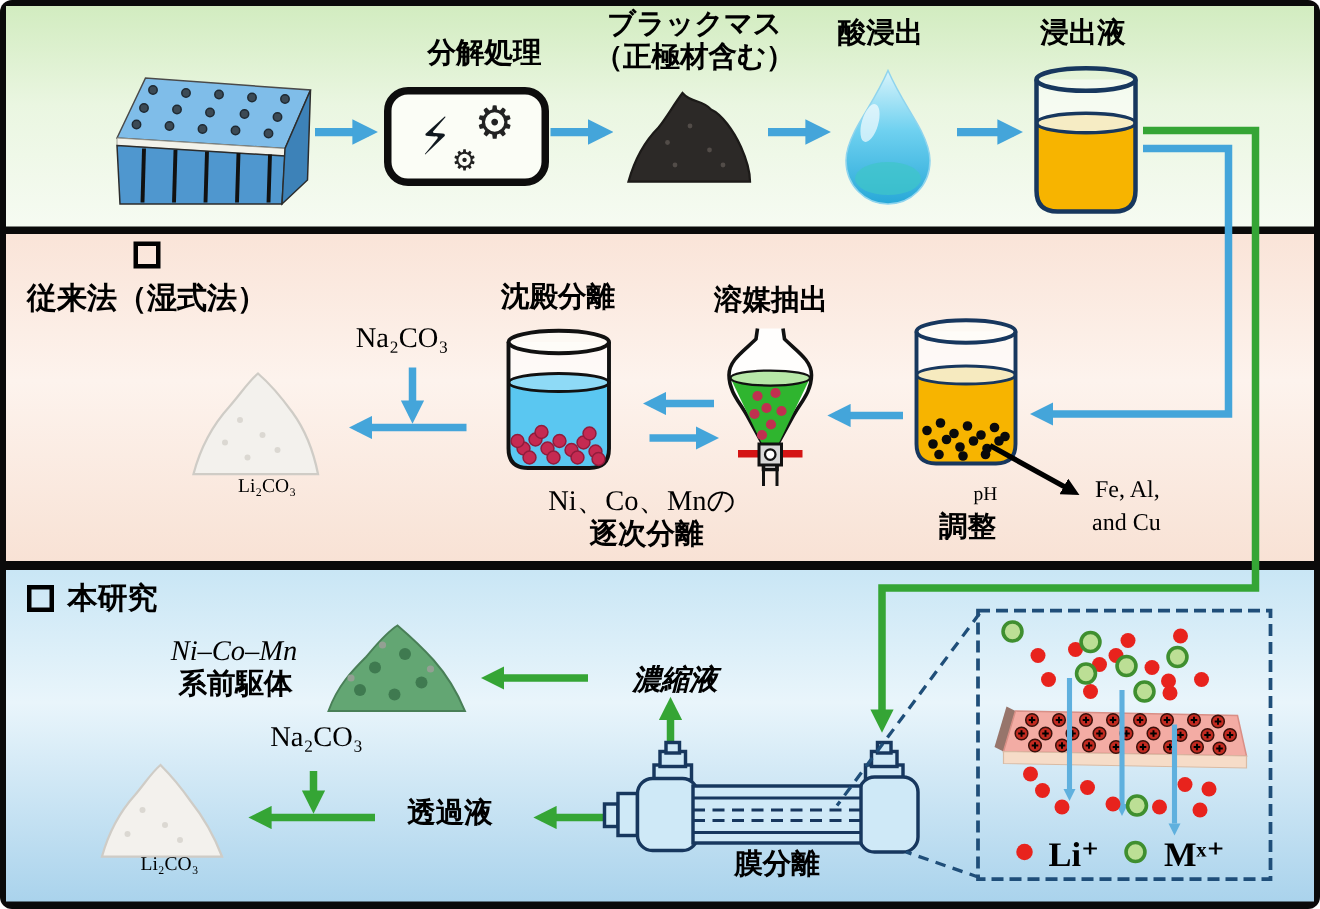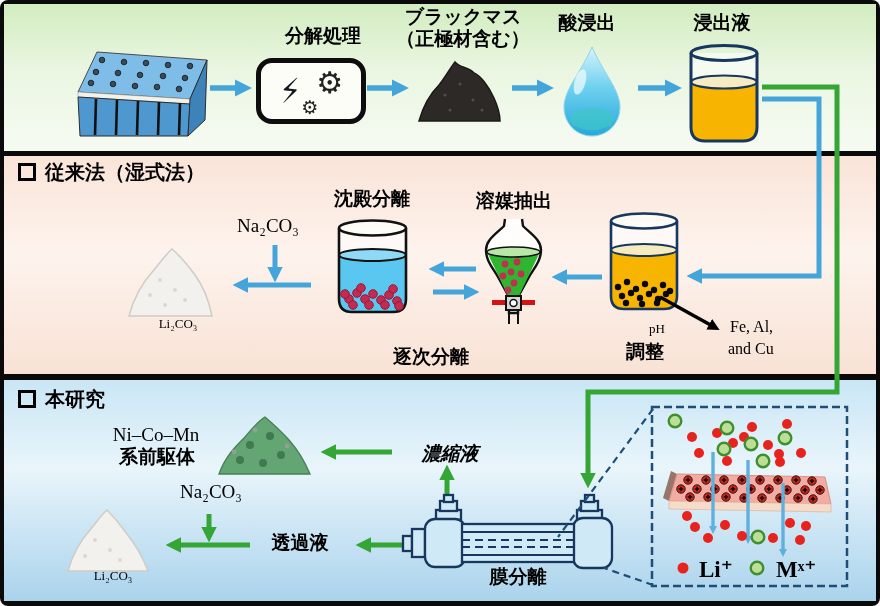--- a/index.html
+++ b/index.html
@@ -362,39 +362,40 @@
       <span class="gear-small">⚙</span>
     </span>
   </div>
 
   <div class="lbl ctr" style="left:305px;top:25px;margin-left:18px;">分解処理</div>
   <div class="lbl ctr" style="left:463px;top:6px;">ブラックマス</div>
   <div class="lbl ctr" style="left:463px;top:28px;">（正極材含む）</div>
   <div class="lbl ctr" style="left:587px;top:12px;">酸浸出</div>
   <div class="lbl ctr" style="left:722px;top:12px;">浸出液</div>
 
-  <div class="lbl heading" style="left:18px;top:161px;">
+  <div class="lbl heading" style="left:18px;top:161px;flex-direction:column;">
     <span class="sq"></span>
     <span>従来法（湿式法）</span>
   </div>
   <div class="lbl ctr serif" style="left:268px;top:215px;">Na₂CO₃</div>
   <div class="lbl ctr" style="left:372px;top:188px;">沈殿分離</div>
   <div class="lbl ctr" style="left:514px;top:190px;">溶媒抽出</div>
   <div class="lbl ctr serif fs20" style="left:178px;top:317px;">Li₂CO₃</div>
+  <div class="lbl ctr serif" style="left:428px;top:324px;">Ni、Co、Mnの</div>
   <div class="lbl ctr" style="left:431px;top:346px;">逐次分離</div>
   <div class="lbl ctr serif fs20" style="left:645px;top:322px;margin-left:12px;">pH</div>
   <div class="lbl ctr" style="left:645px;top:341px;">調整</div>
   <div class="lbl serif fs16" style="left:730px;top:318px;">Fe, Al,</div>
   <div class="lbl serif fs16" style="left:728px;top:340px;">and Cu</div>
 
   <div class="lbl heading" style="left:18px;top:388px;">
     <span class="sq"></span>
     <span>本研究</span>
   </div>
-  <div class="lbl ctr serif" style="left:156px;top:424px;">Ni–Co–Mn</div>
+  <div class="lbl ctr serif" style="left:156px;top:424px;font-style:italic;">Ni–Co–Mn</div>
   <div class="lbl ctr" style="left:157px;top:446px;">系前駆体</div>
   <div class="lbl ctr serif" style="left:211px;top:481px;">Na₂CO₃</div>
   <div class="lbl ctr serif fs20" style="left:113px;top:569px;">Li₂CO₃</div>
   <div class="lbl ctr" style="left:450px;top:443px;font-style:italic;">濃縮液</div>
   <div class="lbl ctr" style="left:300px;top:532px;">透過液</div>
   <div class="lbl ctr" style="left:518px;top:566px;">膜分離</div>
   <div class="lbl serif-b fs17" style="left:699px;top:557px;">Li⁺</div>
   <div class="lbl serif-b fs17" style="left:776px;top:557px;">Mˣ⁺</div>
 </div>
 

